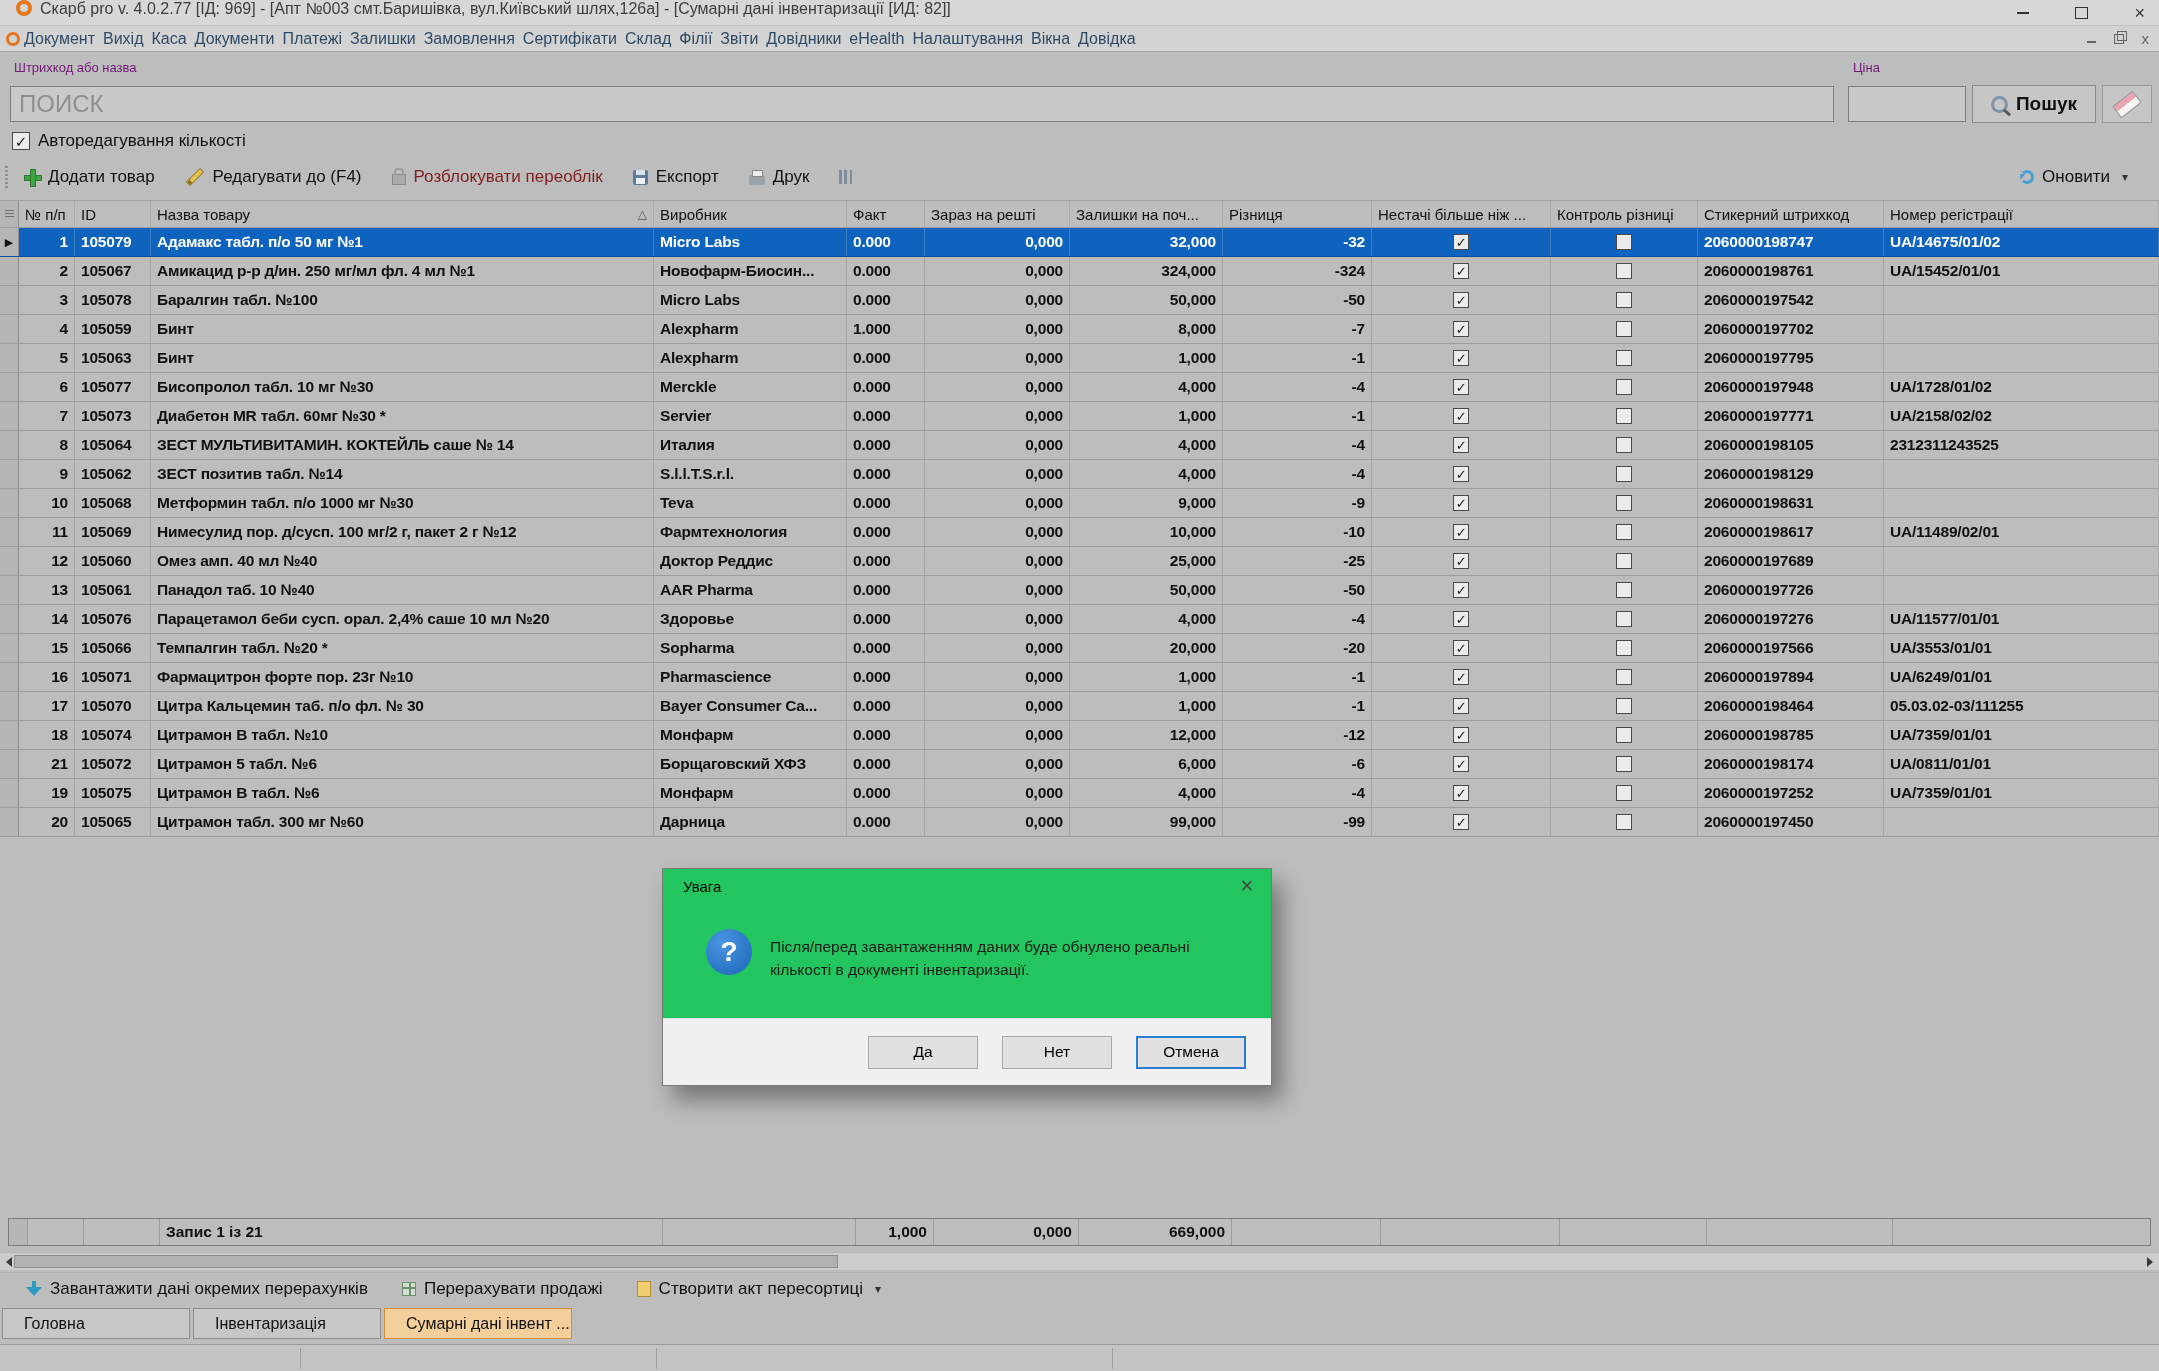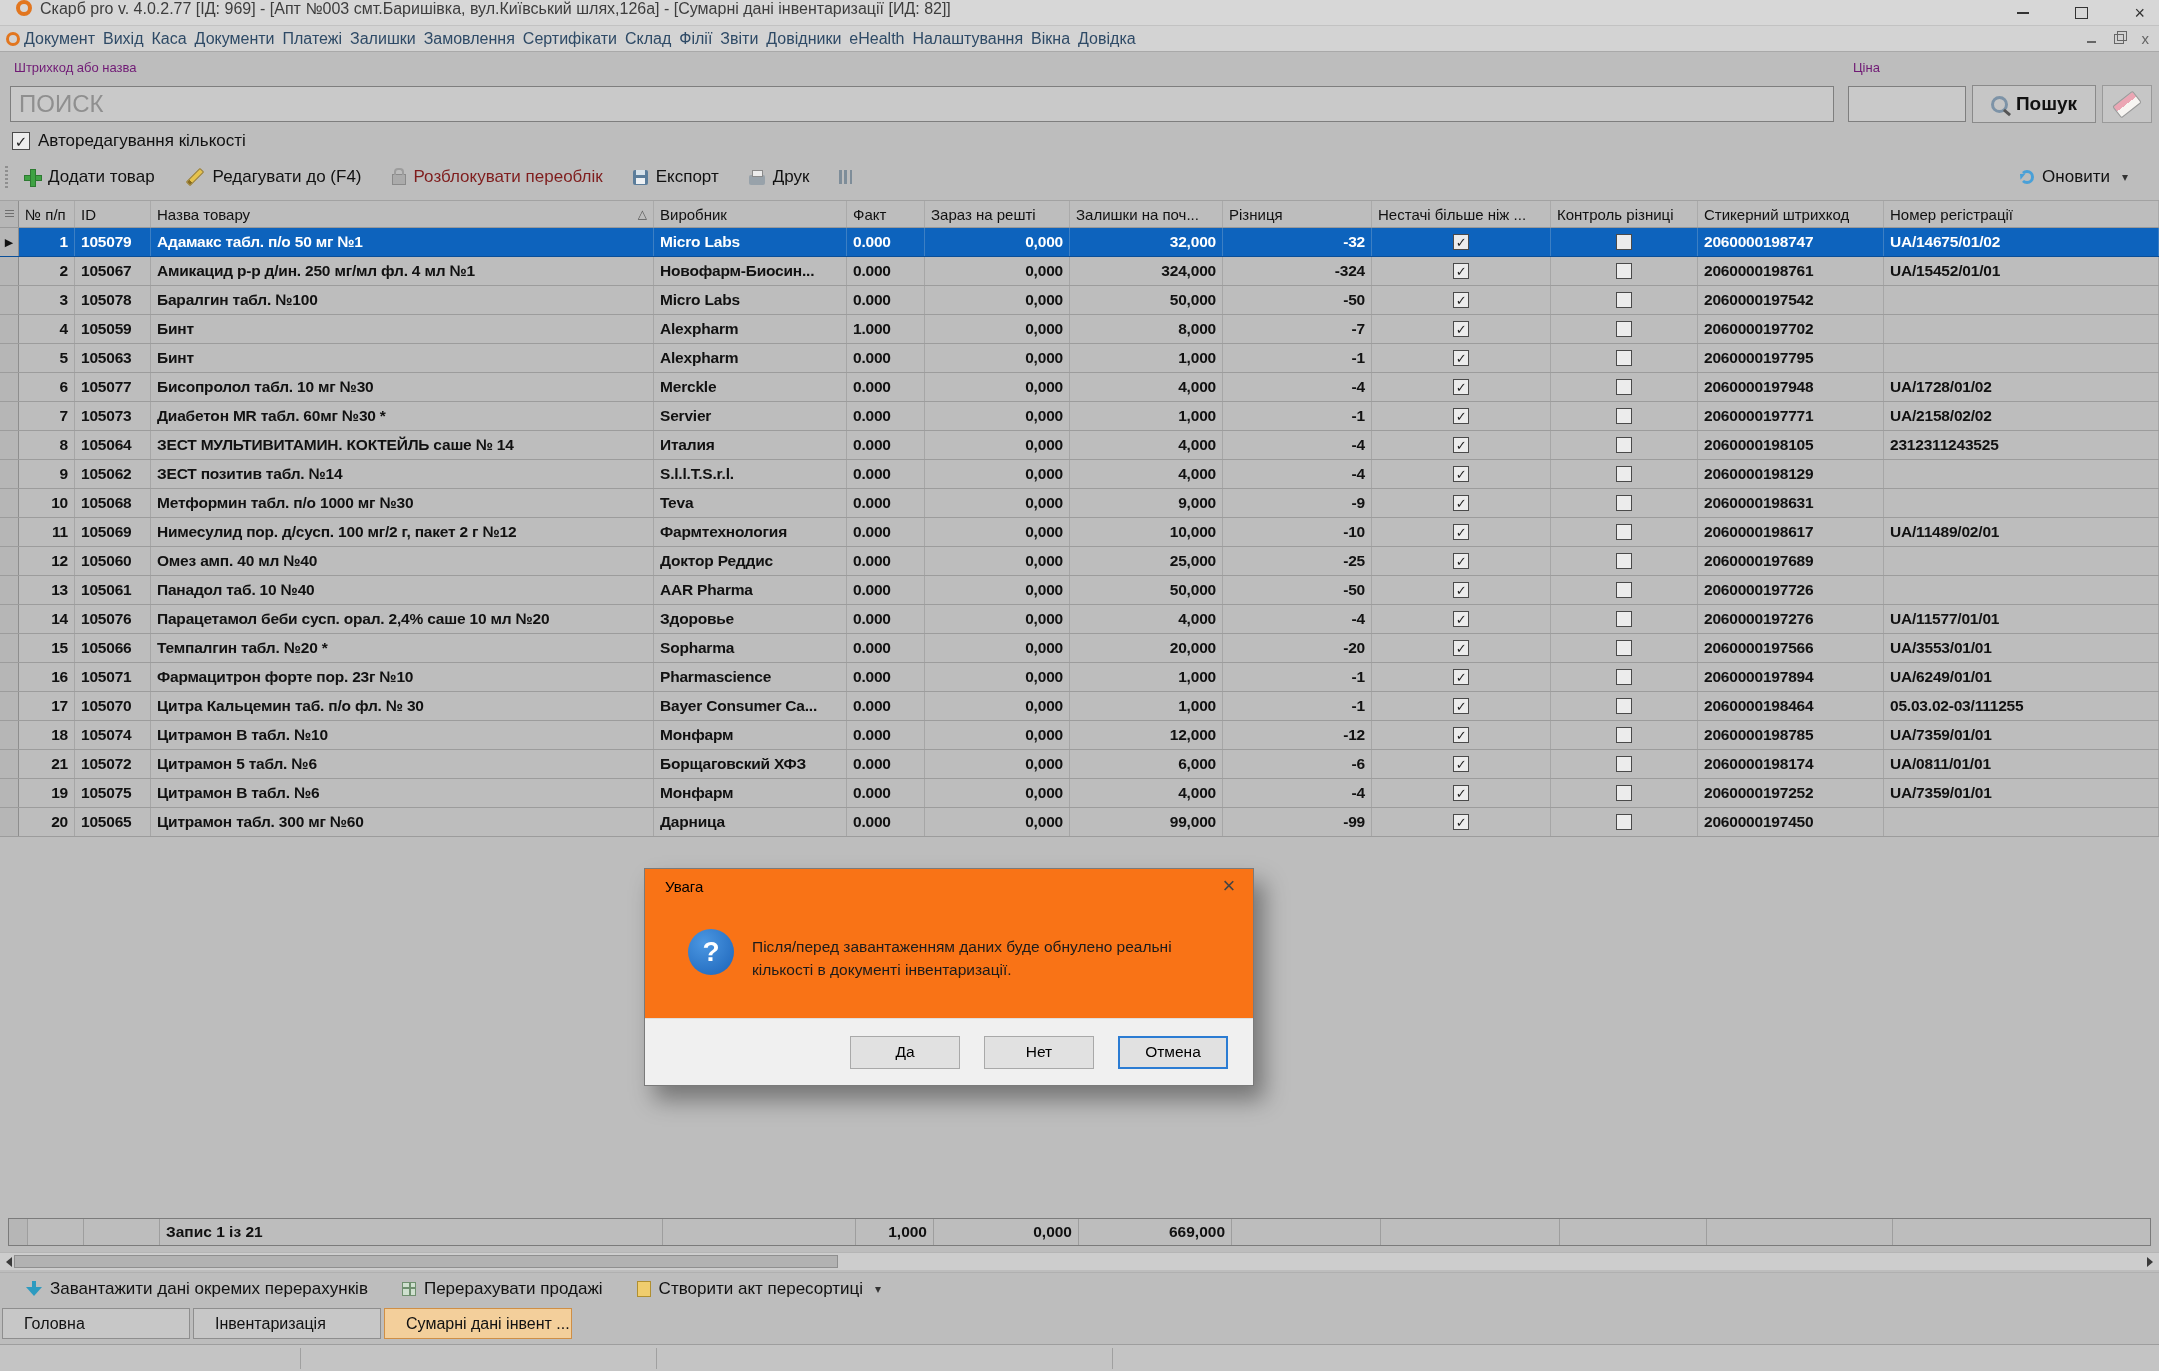--- a/index.html
+++ b/index.html
@@ -129,21 +129,21 @@
   .vsep{position:absolute;top:3px;width:1px;height:21px;background:#a0a0a0;}
   .icon-person{width:14px;height:14px;position:relative;flex:0 0 auto;}
   .icon-person::before{content:'';position:absolute;left:4px;top:0;width:6px;height:6px;border-radius:50%;background:#4a6f9e;}
   .icon-person::after{content:'';position:absolute;left:1px;top:7px;width:12px;height:7px;border-radius:6px 6px 2px 2px;background:#4a6f9e;}
   .icon-people{width:18px;height:14px;position:relative;flex:0 0 auto;}
   .icon-people::before{content:'';position:absolute;left:3px;top:0;width:6px;height:6px;border-radius:50%;background:#5f7fa6;box-shadow:7px 1px 0 #8fa3bd;}
   .icon-people::after{content:'';position:absolute;left:0;top:7px;width:12px;height:7px;border-radius:6px 6px 2px 2px;background:#5f7fa6;box-shadow:7px 1px 0 #8fa3bd;}
   .ring.small{width:14px;height:14px;border-width:3px;}
 
   
-  .dialog{position:absolute;left:644px;top:868px;width:610px;height:218px;background:#f97316;
+  .dialog{position:absolute;left:662px;top:868px;width:610px;height:218px;background:#22c55e;
           border:1px solid #7a7a7a;box-sizing:border-box;box-shadow:10px 14px 22px rgba(0,0,0,.38);z-index:20;}
   .dlg-title{height:34px;display:flex;align-items:center;padding-left:20px;font-size:15px;color:#000;}
   .dlg-close{position:absolute;right:4px;top:2px;width:40px;height:30px;display:flex;align-items:center;justify-content:center;
              font-size:22px;font-weight:300;color:#444;cursor:pointer;}
   .dlg-body{display:flex;gap:18px;padding:26px 24px 0 43px;}
   .q-icon{width:46px;height:46px;border-radius:50%;background:radial-gradient(circle at 35% 30%,#4b97e2,#1b63b8);
           color:#fff;font-size:28px;font-weight:bold;display:flex;align-items:center;justify-content:center;flex:0 0 auto;}
   .dlg-msg{font-size:15.5px;line-height:23px;color:#1b1b1b;padding-top:6px;}
   .dlg-footer{position:absolute;left:0;bottom:0;width:100%;height:67px;background:#f0f0f0;border-top:1px solid #dedede;
               box-sizing:border-box;display:flex;align-items:center;justify-content:flex-end;gap:24px;padding-right:25px;}

